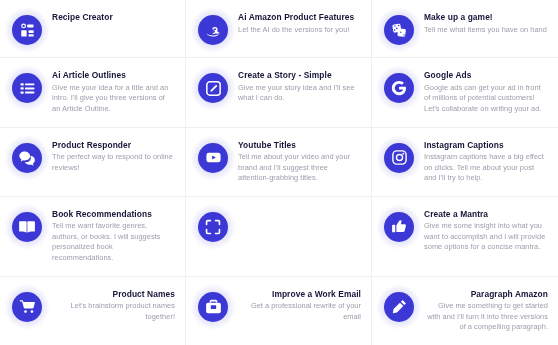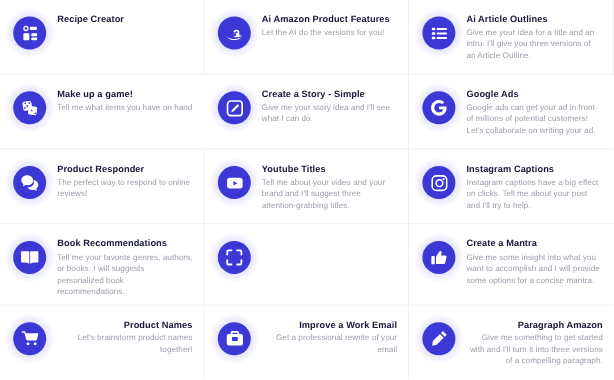--- a/index.html
+++ b/index.html
@@ -129,39 +129,20 @@
             <path d="M18.6 18.2c-2.0 1.5-4.9 2.2-7.4 2.2-3.5 0-6.6-1.3-9-3.4-.2-.2 0-.4.2-.3 2.6 1.5 5.7 2.4 9.0 2.4 2.2 0 4.6-.5 6.8-1.4.3-.1.6.2.4.5z"></path>
             <path d="M19.5 17.2c-.3-.3-1.7-.2-2.4-.1-.2 0-.2-.2-.1-.3.6-.5 1.7-.7 2.6-.5.9.2.9 1.1.6 2.2-.2.9-.6 1.7-.9 2.0-.1.1-.3 0-.2-.1.2-.6.8-1.9.4-2.4z" transform="translate(0,-2)"></path>
           </svg>
         </div>
       </div>
       <div class="card-body">
         <div class="card-title">Ai Amazon Product Features</div>
         <div class="card-desc">Let the AI do the versions for you!</div>
       </div>
     </div>
-    <div class="card">
-      <div class="icon-wrap">
-        <div class="glow"></div>
-        <div class="icon-circle">
-          <svg width="17" height="17" viewBox="0 0 24 24" fill="#fff">
-            <rect x="2.2" y="4.6" width="4.4" height="3.1" rx="0.8"></rect>
-            <rect x="8.4" y="4.8" width="13.4" height="2.7" rx="1.0"></rect>
-            <rect x="2.2" y="10.4" width="4.4" height="3.1" rx="0.8"></rect>
-            <rect x="8.4" y="10.6" width="13.4" height="2.7" rx="1.0"></rect>
-            <rect x="2.2" y="16.2" width="4.4" height="3.1" rx="0.8"></rect>
-            <rect x="8.4" y="16.4" width="13.4" height="2.7" rx="1.0"></rect>
-          </svg>
-        </div>
-      </div>
-      <div class="card-body">
-        <div class="card-title">Ai Article Outlines</div>
-        <div class="card-desc">Give me your idea for a title and an intro. I'll give you three versions of an Article Outline.</div>
-      </div>
-    </div>
     <div class="card col-last">
       <div class="icon-wrap">
         <div class="glow"></div>
         <div class="icon-circle">
           <svg width="17" height="17" viewBox="0 0 24 24">
             <rect x="9.5" y="9.5" width="11" height="11" rx="2" fill="#fff" transform="rotate(8 15 15)"></rect>
             <rect x="2.5" y="3.0" width="11.5" height="11.5" rx="2.4" fill="#fff" transform="rotate(-10 8.2 8.7)"></rect>
             <circle cx="5.6" cy="5.6" r="1.15" fill="#3b38d6"></circle>
             <circle cx="10.8" cy="5.0" r="1.15" fill="#3b38d6"></circle>
             <circle cx="8.2" cy="9.0" r="1.15" fill="#3b38d6"></circle>
@@ -173,20 +154,39 @@
       </div>
       <div class="card-body">
         <div class="card-title">Make up a game!</div>
         <div class="card-desc">Tell me what items you have on hand</div>
       </div>
     </div>
     <div class="card">
       <div class="icon-wrap">
         <div class="glow"></div>
         <div class="icon-circle">
+          <svg width="17" height="17" viewBox="0 0 24 24" fill="#fff">
+            <rect x="2.2" y="4.6" width="4.4" height="3.1" rx="0.8"></rect>
+            <rect x="8.4" y="4.8" width="13.4" height="2.7" rx="1.0"></rect>
+            <rect x="2.2" y="10.4" width="4.4" height="3.1" rx="0.8"></rect>
+            <rect x="8.4" y="10.6" width="13.4" height="2.7" rx="1.0"></rect>
+            <rect x="2.2" y="16.2" width="4.4" height="3.1" rx="0.8"></rect>
+            <rect x="8.4" y="16.4" width="13.4" height="2.7" rx="1.0"></rect>
+          </svg>
+        </div>
+      </div>
+      <div class="card-body">
+        <div class="card-title">Ai Article Outlines</div>
+        <div class="card-desc">Give me your idea for a title and an intro. I'll give you three versions of an Article Outline.</div>
+      </div>
+    </div>
+    <div class="card">
+      <div class="icon-wrap">
+        <div class="glow"></div>
+        <div class="icon-circle">
           <svg width="17" height="17" viewBox="0 0 24 24">
             <rect x="2.6" y="2.6" width="18.8" height="18.8" rx="4.2" fill="none" stroke="#fff" stroke-width="2.1"></rect>
             <path d="M15.6 6.6l2.0 2.0-7.4 7.4-2.7.7.7-2.7z" fill="#fff"></path>
           </svg>
         </div>
       </div>
       <div class="card-body">
         <div class="card-title">Create a Story - Simple</div>
         <div class="card-desc">Give me your story idea and I'll see what I can do.</div>
       </div>
@@ -261,21 +261,21 @@
         <div class="glow"></div>
         <div class="icon-circle">
           <svg width="18" height="18" viewBox="0 0 24 24" fill="#fff">
             <path d="M2.4 4.4h8.2c.5 0 .9.4.9.9v13.4c0 .5-.4.8-.8.6-1.4-.8-3.0-1.2-4.6-1.2H2.4c-.5 0-.9-.4-.9-.9V5.3c0-.5.4-.9.9-.9z"></path>
             <path d="M21.6 4.4h-8.2c-.5 0-.9.4-.9.9v13.4c0 .5.4.8.8.6 1.4-.8 3.0-1.2 4.6-1.2h3.7c.5 0 .9-.4.9-.9V5.3c0-.5-.4-.9-.9-.9z"></path>
           </svg>
         </div>
       </div>
       <div class="card-body">
         <div class="card-title">Book Recommendations</div>
-        <div class="card-desc">Tell me your favorite genres, authors, or books.  I will suggests personalized book recommendations.</div>
+        <div class="card-desc">Tell me want favorite genres, authors, or books.  I will suggests personalized book recommendations.</div>
       </div>
     </div>
     <div class="card">
       <div class="icon-wrap">
         <div class="glow"></div>
         <div class="icon-circle">
           <svg width="18" height="18" viewBox="0 0 24 24" fill="none" stroke="#fff" stroke-width="2.2" stroke-linecap="round" stroke-linejoin="round">
             <path d="M3.4 8.6V5.0c0-.9.7-1.6 1.6-1.6h3.6"></path>
             <path d="M15.4 3.4h3.6c.9 0 1.6.7 1.6 1.6v3.6"></path>
             <path d="M20.6 15.4v3.6c0 .9-.7 1.6-1.6 1.6h-3.6"></path>

